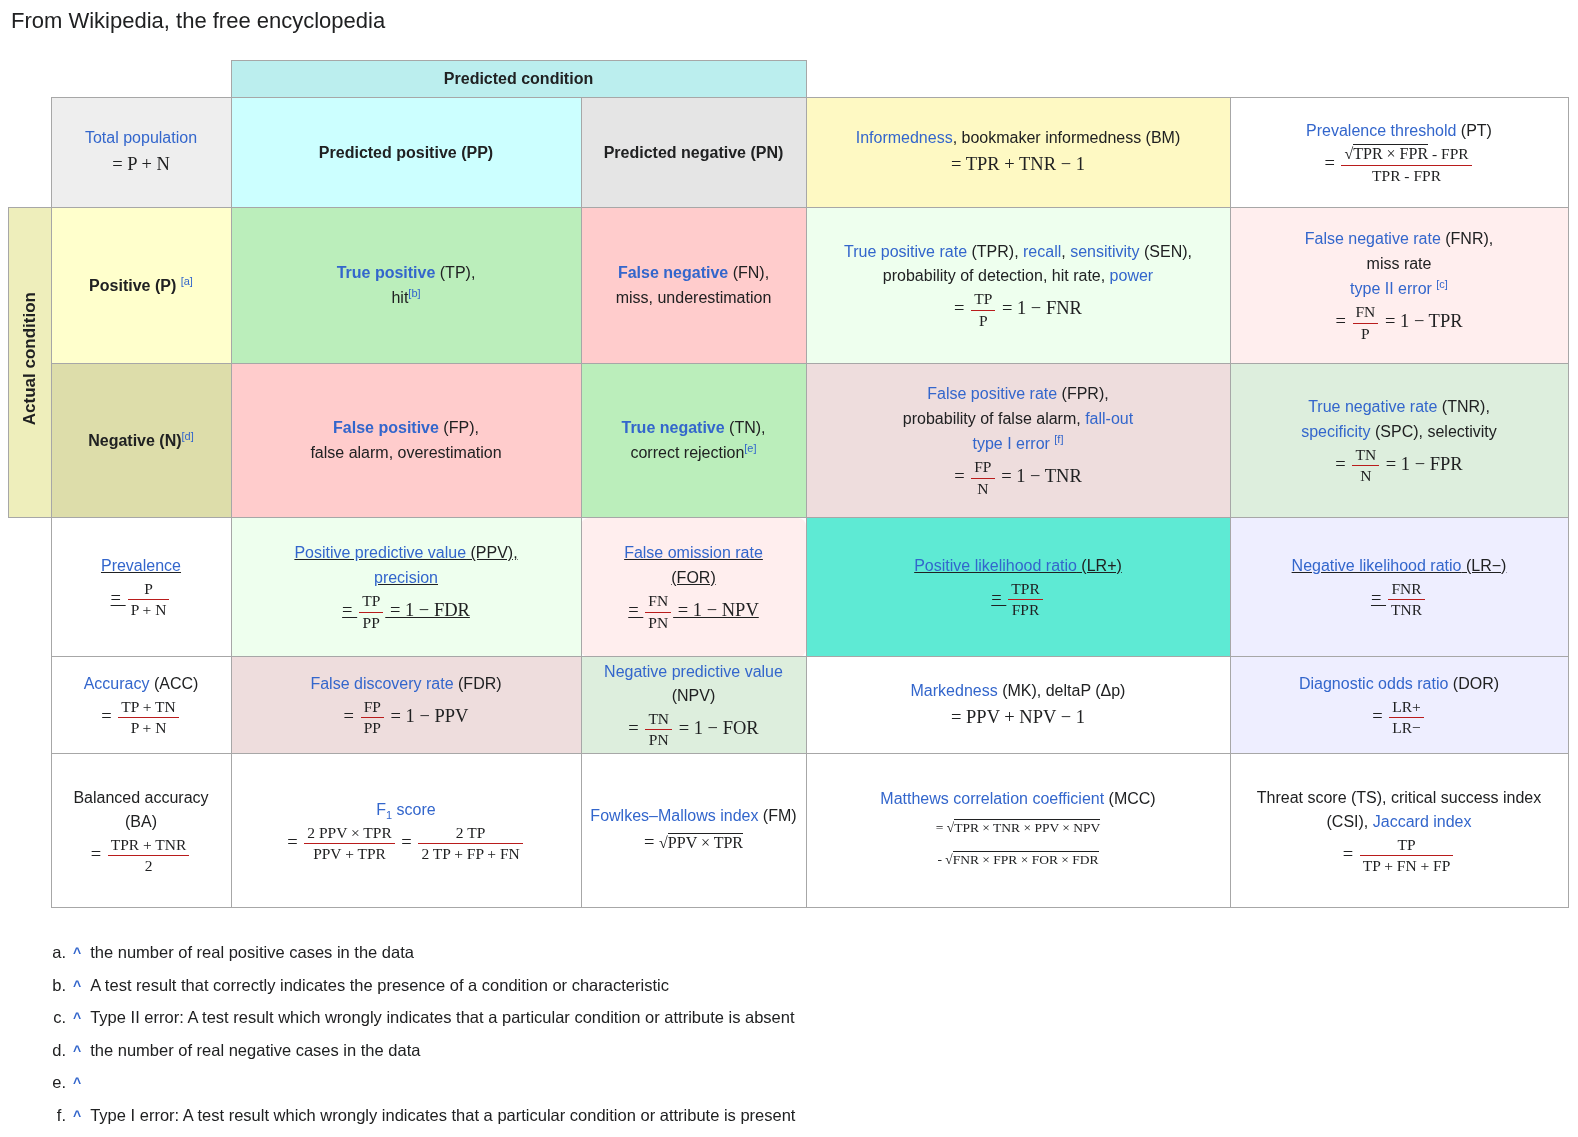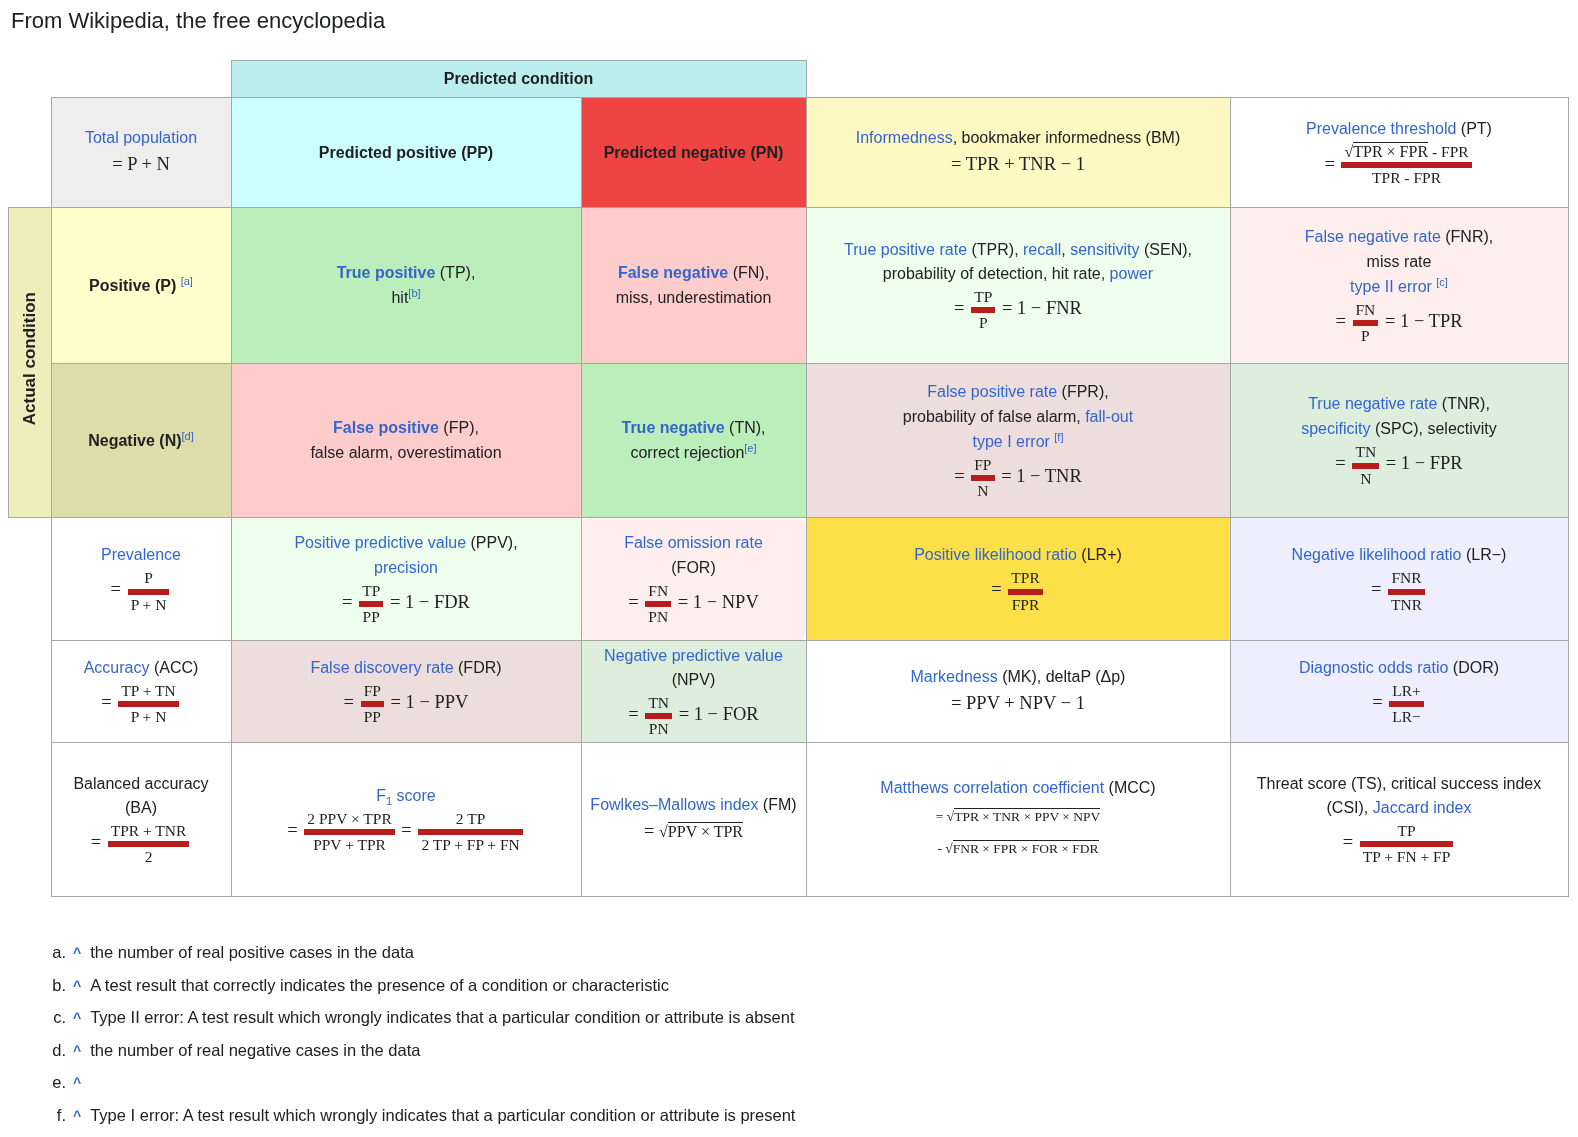--- a/index.html
+++ b/index.html
@@ -11,21 +11,21 @@
   .line{margin:1px 0;}
   .line.small{line-height:1.9;}
   .line.small .math{font-size:13.5px;}
   .txt{color:#202122;}
   .bold{font-weight:bold;}
   .lnk{color:#3366cc;text-decoration:none;cursor:pointer;}
   sup.fref{color:#3366cc;font-size:11px;font-weight:normal;line-height:0;cursor:pointer;}
   sub.sb{font-size:11px;line-height:0;}
   .math{font-family:"Liberation Serif",serif;font-size:18.5px;color:#202122;}
   .frac{display:inline-block;vertical-align:middle;text-align:center;font-family:"Liberation Serif",serif;font-size:15.5px;line-height:1.3;margin:0 2px;}
-  .frac .num{display:block;border-bottom:6px solid #b91c1c;padding:0 3px;}
+  .frac .num{display:block;border-bottom:1px solid #b91c1c;padding:0 3px;}
   .frac .den{display:block;padding:0 3px;}
   .frac .math{font-size:inherit;}
   .sqrt{display:inline-block;white-space:nowrap;font-family:"Liberation Serif",serif;font-size:inherit;}
   .sqrt .rad{font-family:"Liberation Serif",serif;}
   .sqrt .rc{border-top:1px solid #202122;font-family:"Liberation Serif",serif;}
   .frac .sqrt .rc,.frac .sqrt .rad{font-size:inherit;}
   td .sqrt{font-size:16px;}
   .line.small .sqrt{font-size:13.5px;}
   .vlabel{writing-mode:vertical-rl;transform:rotate(180deg);font-weight:bold;font-size:17px;white-space:nowrap;display:inline-block;}
   .footnotes{position:absolute;left:8px;top:942px;width:1560px;}
@@ -57,21 +57,21 @@
       </tr>
       <tr style="height: 110px;">
         <td class="nb"></td>
         <td style="background: rgb(238, 238, 238);">
           <div class="line"><a class="lnk">Total population</a></div>
           <div class="line"><span class="math">= P + N</span></div>
         </td>
         <td style="background: rgb(204, 255, 255);">
           <div class="line"><span class="txt bold">Predicted positive (PP)</span></div>
         </td>
-        <td style="background: #ef4444; text-align: center;">
+        <td style="background: #e5e5e5; text-align: center;">
           <div class="line"><span class="txt bold">Predicted negative (PN)</span></div>
         </td>
         <td style="background: #fef9c3;">
           <div class="line"><a class="lnk">Informedness</a><span class="txt">, bookmaker informedness (BM)</span></div>
           <div class="line"><span class="math">= TPR + TNR − 1</span></div>
         </td>
         <td style="background: rgb(255, 255, 255);">
           <div class="line"><a class="lnk">Prevalence threshold</a><span class="txt"> (PT)</span></div>
           <div class="line"><span class="math">= </span><span class="frac"><span class="num"><span class="sqrt"><span class="rad">√</span><span class="rc">TPR × FPR</span></span><span class="math"> - FPR</span></span><span class="den"><span class="math">TPR - FPR</span></span></span></div>
         </td>
@@ -117,37 +117,37 @@
           <div class="line"><span class="txt">probability of false alarm, </span><a class="lnk">fall-out</a></div>
           <div class="line"><a class="lnk">type I error</a><span class="txt"> </span><sup class="fref">[f]</sup></div>
           <div class="line"><span class="math">= </span><span class="frac"><span class="num"><span class="math">FP</span></span><span class="den"><span class="math">N</span></span></span><span class="math"> = 1 − TNR</span></div>
         </td>
         <td style="background: rgb(221, 238, 221);">
           <div class="line"><a class="lnk">True negative rate</a><span class="txt"> (TNR),</span></div>
           <div class="line"><a class="lnk">specificity</a><span class="txt"> (SPC), selectivity</span></div>
           <div class="line"><span class="math">= </span><span class="frac"><span class="num"><span class="math">TN</span></span><span class="den"><span class="math">N</span></span></span><span class="math"> = 1 − FPR</span></div>
         </td>
       </tr>
-      <tr style="height: 123px;">
+      <tr style="height: 139px; text-decoration: underline;">
         <td class="nb"></td>
         <td style="background: rgb(255, 255, 255);">
           <div class="line"><a class="lnk">Prevalence</a></div>
           <div class="line"><span class="math">= </span><span class="frac"><span class="num"><span class="math">P</span></span><span class="den"><span class="math">P + N</span></span></span></div>
         </td>
         <td style="background: rgb(238, 255, 238);">
           <div class="line"><a class="lnk">Positive predictive value</a><span class="txt"> (PPV),</span></div>
           <div class="line"><a class="lnk">precision</a></div>
           <div class="line"><span class="math">= </span><span class="frac"><span class="num"><span class="math">TP</span></span><span class="den"><span class="math">PP</span></span></span><span class="math"> = 1 − FDR</span></div>
         </td>
         <td style="background: rgb(255, 238, 238); border-radius: 8px;">
           <div class="line"><a class="lnk">False omission rate</a></div>
           <div class="line"><span class="txt">(FOR)</span></div>
           <div class="line"><span class="math">= </span><span class="frac"><span class="num"><span class="math">FN</span></span><span class="den"><span class="math">PN</span></span></span><span class="math"> = 1 − NPV</span></div>
         </td>
-        <td style="background: #fde047;">
+        <td style="background: #5eead4;">
           <div class="line"><a class="lnk">Positive likelihood ratio</a><span class="txt"> (LR+)</span></div>
           <div class="line"><span class="math">= </span><span class="frac"><span class="num"><span class="math">TPR</span></span><span class="den"><span class="math">FPR</span></span></span></div>
         </td>
         <td style="background: rgb(238, 238, 255);">
           <div class="line"><a class="lnk">Negative likelihood ratio</a><span class="txt"> (LR−)</span></div>
           <div class="line"><span class="math">= </span><span class="frac"><span class="num"><span class="math">FNR</span></span><span class="den"><span class="math">TNR</span></span></span></div>
         </td>
       </tr>
       <tr style="height: 90px;">
         <td class="nb"></td>

